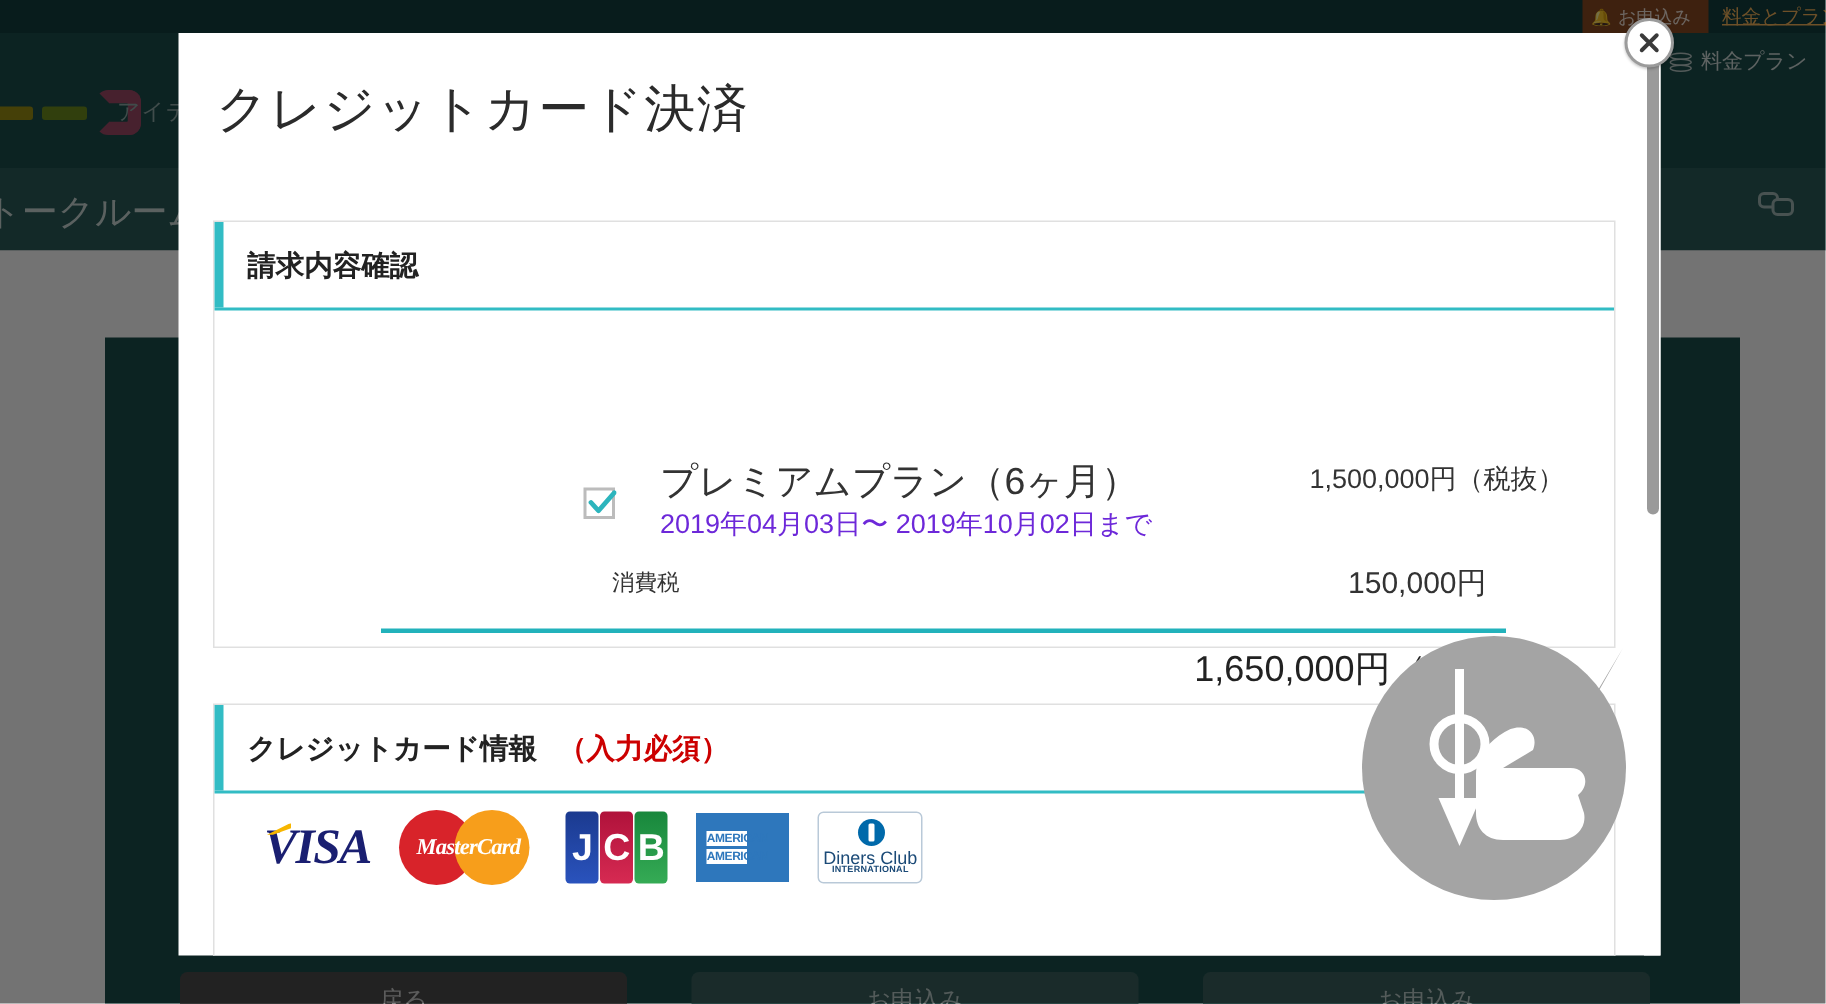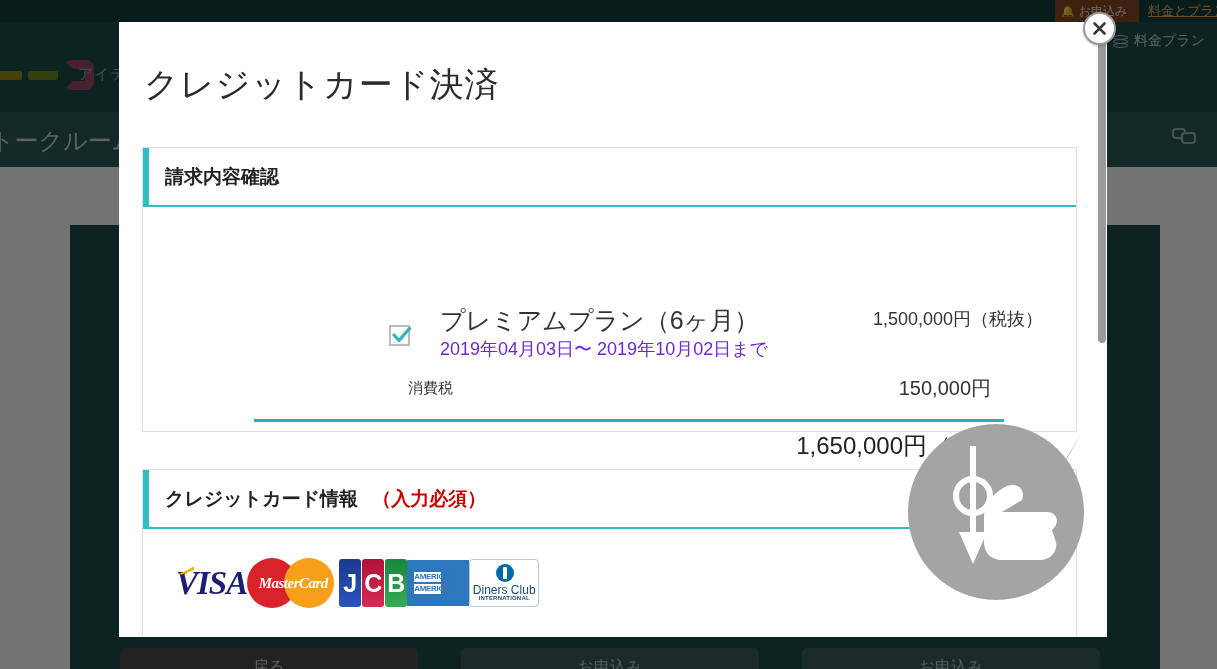--- a/index.html
+++ b/index.html
@@ -115,21 +115,21 @@
     position: absolute; left: 119px; top: 22px;
     width: 988px; height: 615px;
     background: #ffffff;
     overflow: hidden;
   }
   .modal-inner {
     position: absolute; left: 0; top: 0; width: 988px; height: 615px;
     padding: 0;
   }
   .modal-title {
-    position: absolute; left: 25px; top: 40px;
+    position: absolute; left: 25px; top: 28px;
     font-size: 34px; color: #2b2b2b; font-weight: 400;
     letter-spacing: 1px;
   }
 
   
   .section-card {
     position: absolute; left: 23px; width: 935px;
     border: 1px solid #e0e0e0; background: #ffffff;
   }
   .section-head {
@@ -189,22 +189,22 @@
     position: absolute; left: 560px; top: 223px;
     width: 320px; text-align: right;
     font-size: 24px; color: #222;
   }
 
   
   #cardinfo-card { top: 447px; height: 290px; }
   .cardinfo-body { position: relative; height: 230px; }
 
   .brand-row {
-    position: absolute; left: 33px; top: 29px;
-    display: flex; align-items: flex-start; 
+    position: absolute; left: 33px; top: 11px;
+    display: flex; align-items: flex-start; gap: 19px;
   }
   .brand { height: 50px; display: flex; align-items: center; justify-content: center; }
 
   .visa-logo {
     font-family: "Liberation Serif", serif;
     font-style: italic; font-weight: bold; font-size: 33px;
     color: #1a1f71; letter-spacing: -1px;
     position: relative;
   }
   .visa-logo .swoosh {

